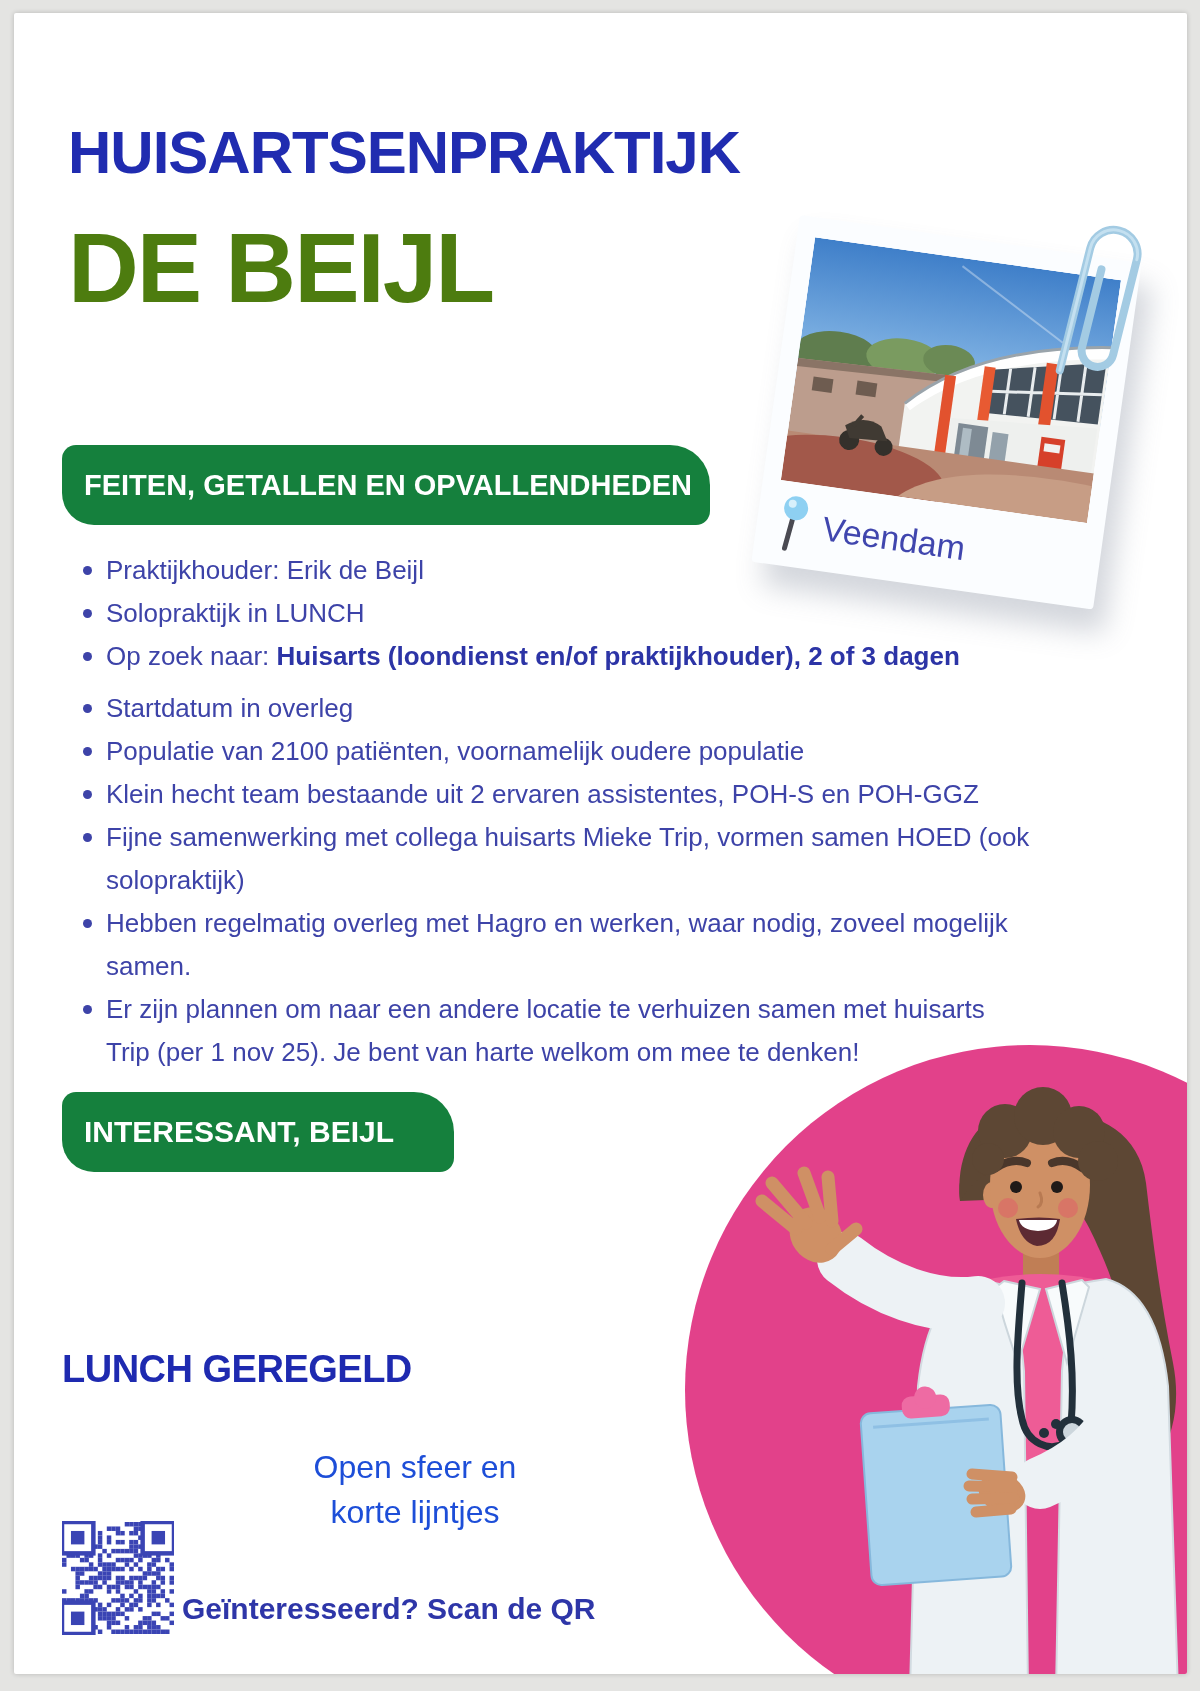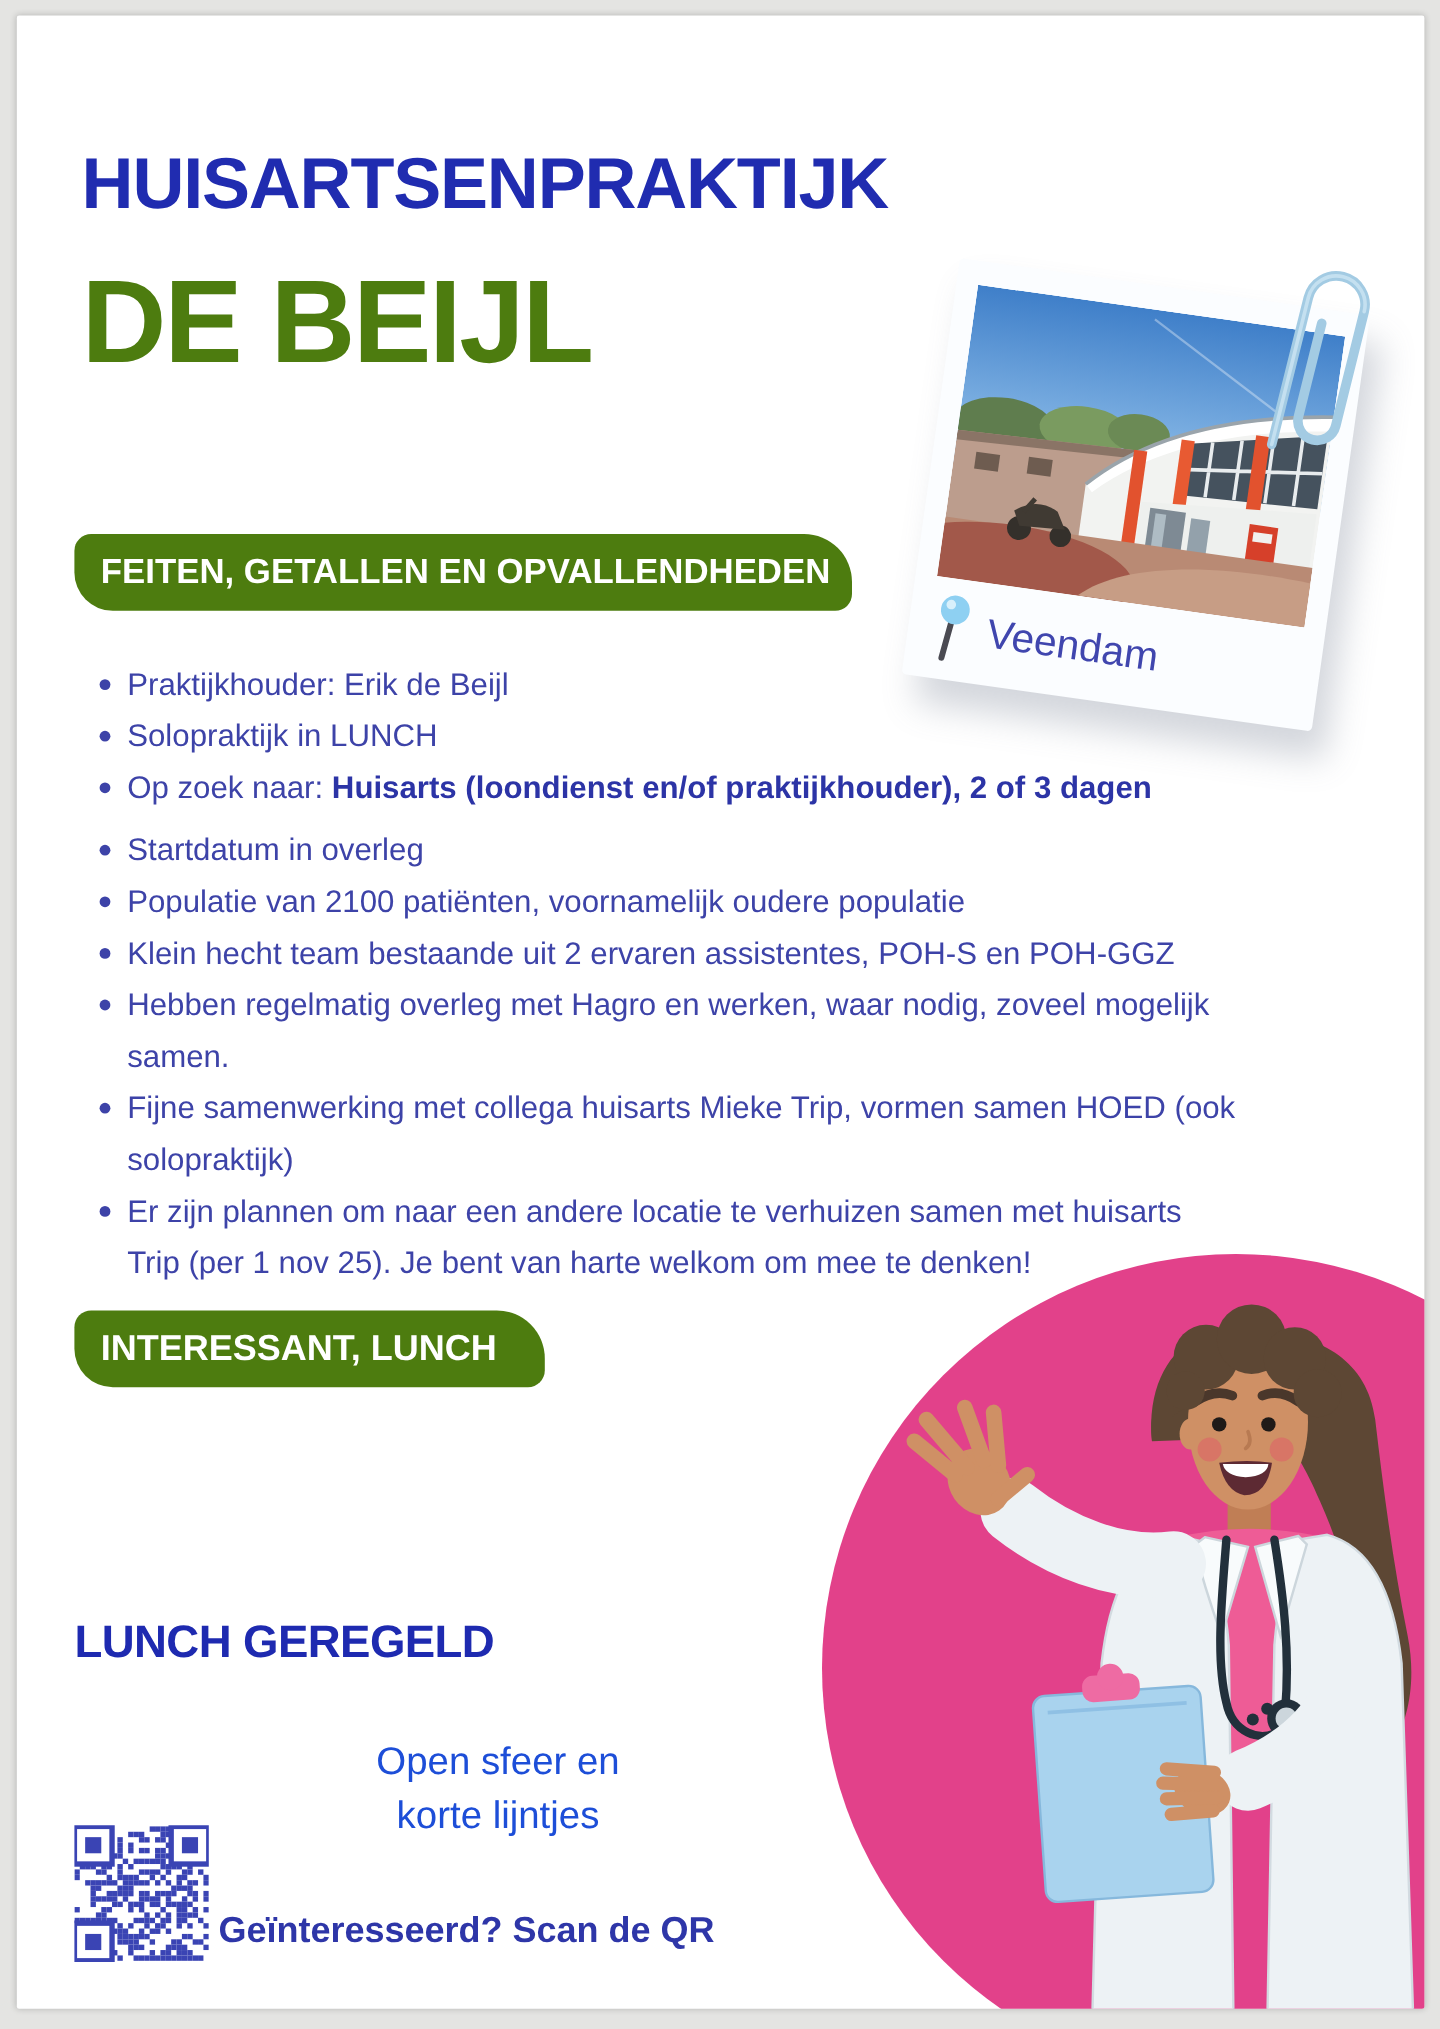--- a/index.html
+++ b/index.html
@@ -22,22 +22,22 @@
     color:#202cb0;
   }
   .title2{
     position:absolute;left:68px;top:212px;
     font-size:98px;font-weight:800;letter-spacing:-2px;
     color:#4d7c0f;
   }
 
   
   .banner{
-    position:absolute;height:64px;display:flex;align-items:center;
-    background:#4d7c0f;
+    position:absolute;height:80px;display:flex;align-items:center;
+    background:#15803d;
     border-radius:14px 40px 14px 32px;
     padding-left:22px;box-sizing:border-box;
     color:#ffffff;font-weight:800;
   }
   .banner::before{ 
     content:"";position:absolute;left:-2px;top:-11px;width:62%;height:50%;
     background:#d6417f;border-radius:12px 12px 0 0;z-index:-1;
   }
   .banner::after{ 
     content:"";position:absolute;right:-3px;bottom:-9px;width:36%;height:50%;
@@ -110,30 +110,30 @@
       <span>FEITEN, GETALLEN EN OPVALLENDHEDEN</span>
     </div>
 
     <ul class="bullets">
       <li><span class="pre">Praktijkhouder: Erik de Beijl</span><span class="b"></span></li>
       <li><span class="pre">Solopraktijk in LUNCH</span><span class="b"></span></li>
       <li class="sp"><span class="pre">Op zoek naar: </span><span class="b">Huisarts (loondienst en/of praktijkhouder), 2 of 3 dagen</span></li>
       <li><span class="pre">Startdatum in overleg</span><span class="b"></span></li>
       <li><span class="pre">Populatie van 2100 patiënten, voornamelijk oudere populatie</span><span class="b"></span></li>
       <li><span class="pre">Klein hecht team bestaande uit 2 ervaren assistentes, POH-S en POH-GGZ</span><span class="b"></span></li>
+      <li><span class="pre">Fijne samenwerking met collega huisarts Mieke Trip, vormen samen HOED (ook
+solopraktijk)</span><span class="b"></span></li>
       <li><span class="pre">Hebben regelmatig overleg met Hagro en werken, waar nodig, zoveel mogelijk
 samen.</span><span class="b"></span></li>
-      <li><span class="pre">Fijne samenwerking met collega huisarts Mieke Trip, vormen samen HOED (ook
-solopraktijk)</span><span class="b"></span></li>
       <li><span class="pre">Er zijn plannen om naar een andere locatie te verhuizen samen met huisarts
 Trip (per 1 nov 25). Je bent van harte welkom om mee te denken!</span><span class="b"></span></li>
     </ul>
 
     <div class="banner banner2">
-      <span>INTERESSANT, LUNCH</span>
+      <span>INTERESSANT, BEIJL</span>
     </div>
     <div class="lunch">LUNCH GEREGELD</div>
     <div class="highlight3">Open sfeer en
 korte lijntjes</div>
     <div class="cta">Geïnteresseerd? Scan de QR</div>
 
     <div class="qr"><svg width="112" height="114" viewBox="0 0 112.5 112.5" xmlns="http://www.w3.org/2000/svg">
           <rect x="63" y="0" width="4.5" height="4.5" fill="#3a44b4"></rect>
           <rect x="67.5" y="0" width="4.5" height="4.5" fill="#3a44b4"></rect>
           <rect x="72" y="0" width="4.5" height="4.5" fill="#3a44b4"></rect>

